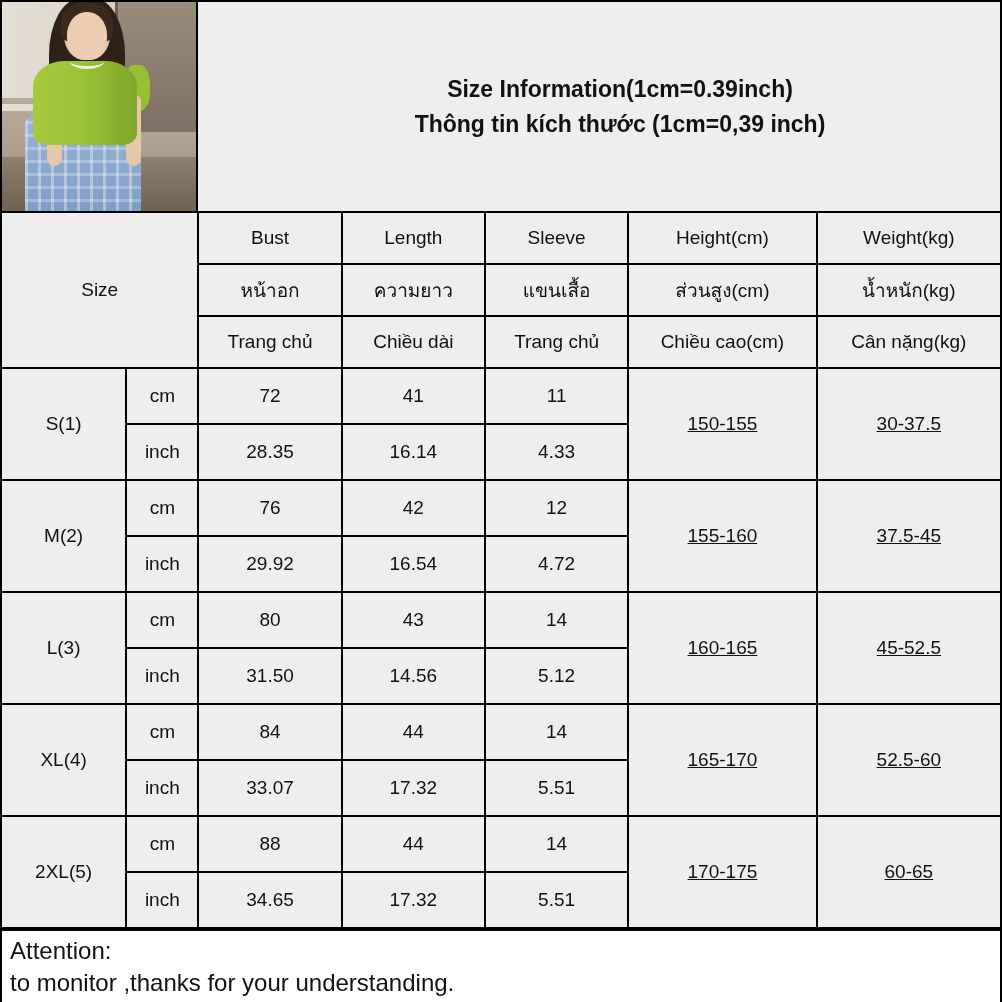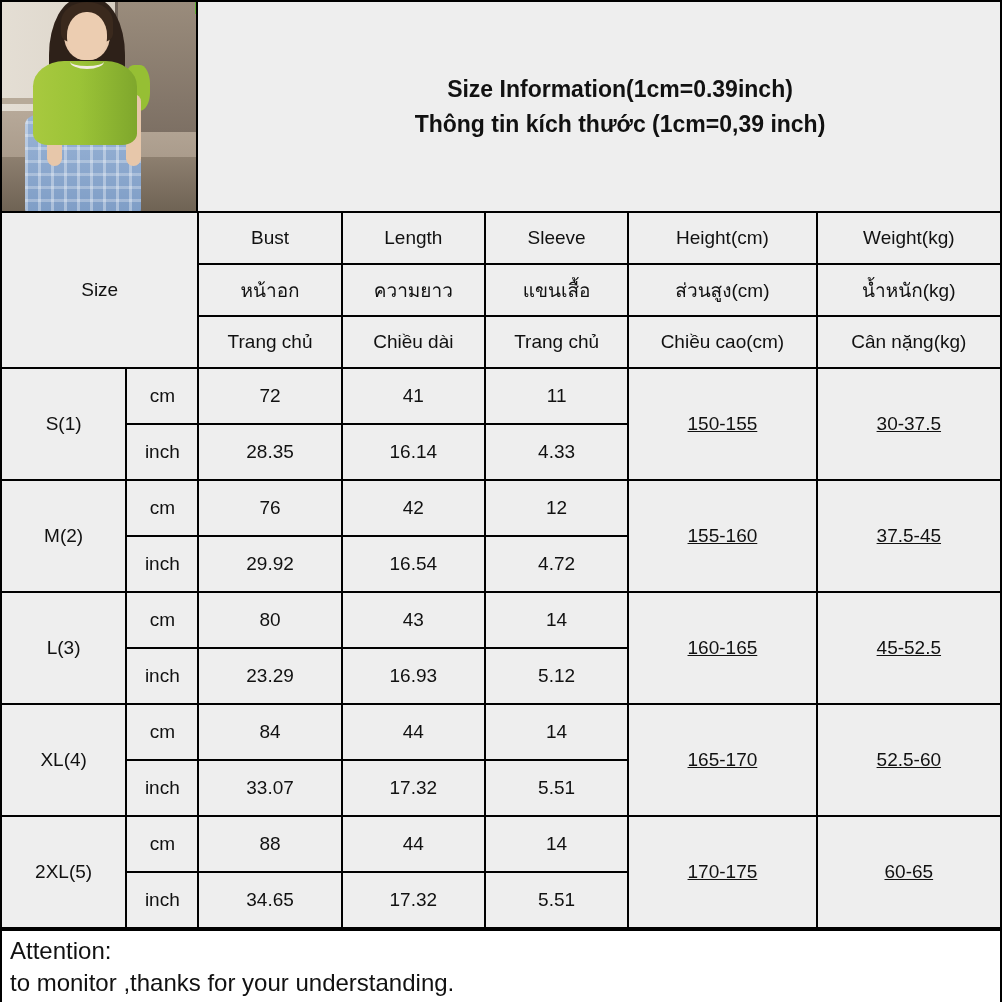--- a/index.html
+++ b/index.html
@@ -353,22 +353,22 @@
         <td class="size-label" rowspan="2">L(3)</td>
         <td class="unit-label">cm</td>
         <td class="val">80</td>
         <td class="val">43</td>
         <td class="val">14</td>
         <td class="span-val" rowspan="2">160-165</td>
         <td class="span-val" rowspan="2">45-52.5</td>
       </tr>
       <tr>
         <td class="unit-label">inch</td>
-        <td class="val">23.29</td>
-        <td class="val">16.93</td>
+        <td class="val">31.50</td>
+        <td class="val">14.56</td>
         <td class="val">5.12</td>
       </tr>
 
       <tr>
         <td class="size-label" rowspan="2">XL(4)</td>
         <td class="unit-label">cm</td>
         <td class="val">84</td>
         <td class="val">44</td>
         <td class="val">14</td>
         <td class="span-val" rowspan="2">165-170</td>

